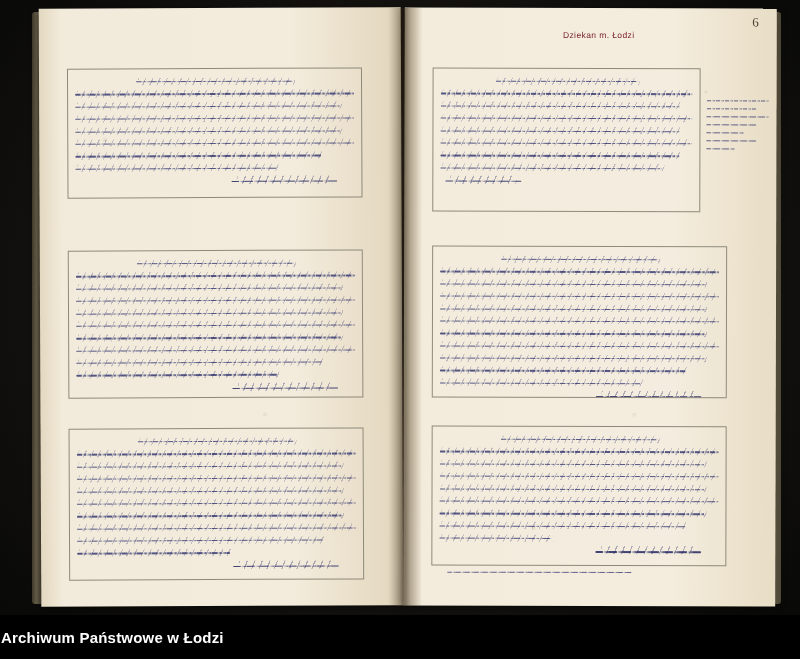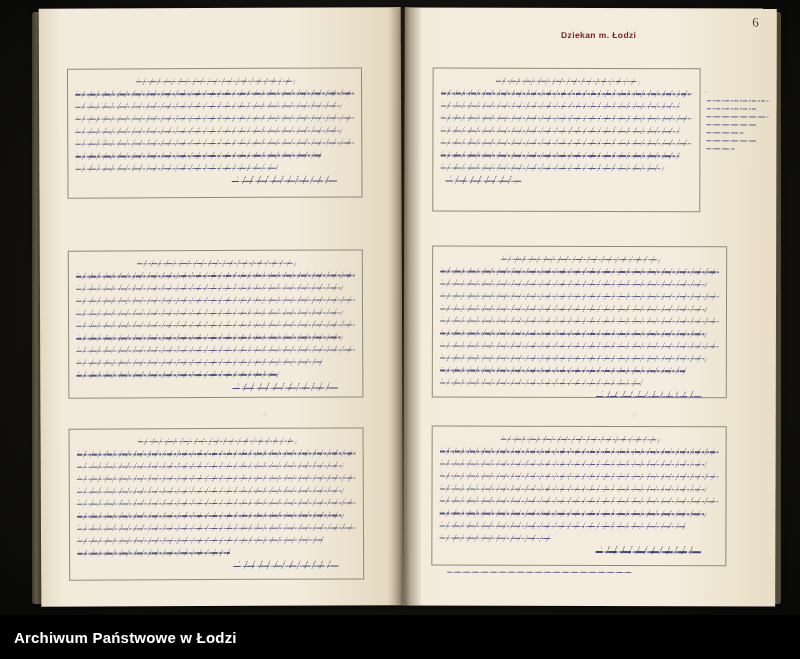--- a/index.html
+++ b/index.html
@@ -84,21 +84,21 @@
     right: 0;
     height: 22px;
   }
   .archive-stamp {
     position: absolute;
     top: 40px;
     left: 50%;
     transform: translateX(-50%);
     font-family: "Liberation Sans", sans-serif;
     font-size: 8.5px;
-    font-weight: bold;
+    font-weight: normal;
     letter-spacing: 0.4px;
     color: #7a2230;
     white-space: nowrap;
     padding-left: 16px;
   }
   .folio-number {
     position: absolute;
     top: 24px;
     right: 18px;
     font-family: "Liberation Serif", serif;
@@ -248,21 +248,21 @@
     height: 44px;
     background: #000;
     display: flex;
     align-items: center;
   }
   .footer-text {
     color: #ffffff;
     font-family: "Liberation Sans", sans-serif;
     font-size: 15px;
     font-weight: bold;
-    padding-left: 14px;
+    padding-left: 1px;
     letter-spacing: 0.2px;
   }
 
   
   .edge {
     position: absolute;
     top: 4px;
     width: 9px;
     height: 592px;
     background: linear-gradient(to right, #524936, #8b7f63, #6a6049);

